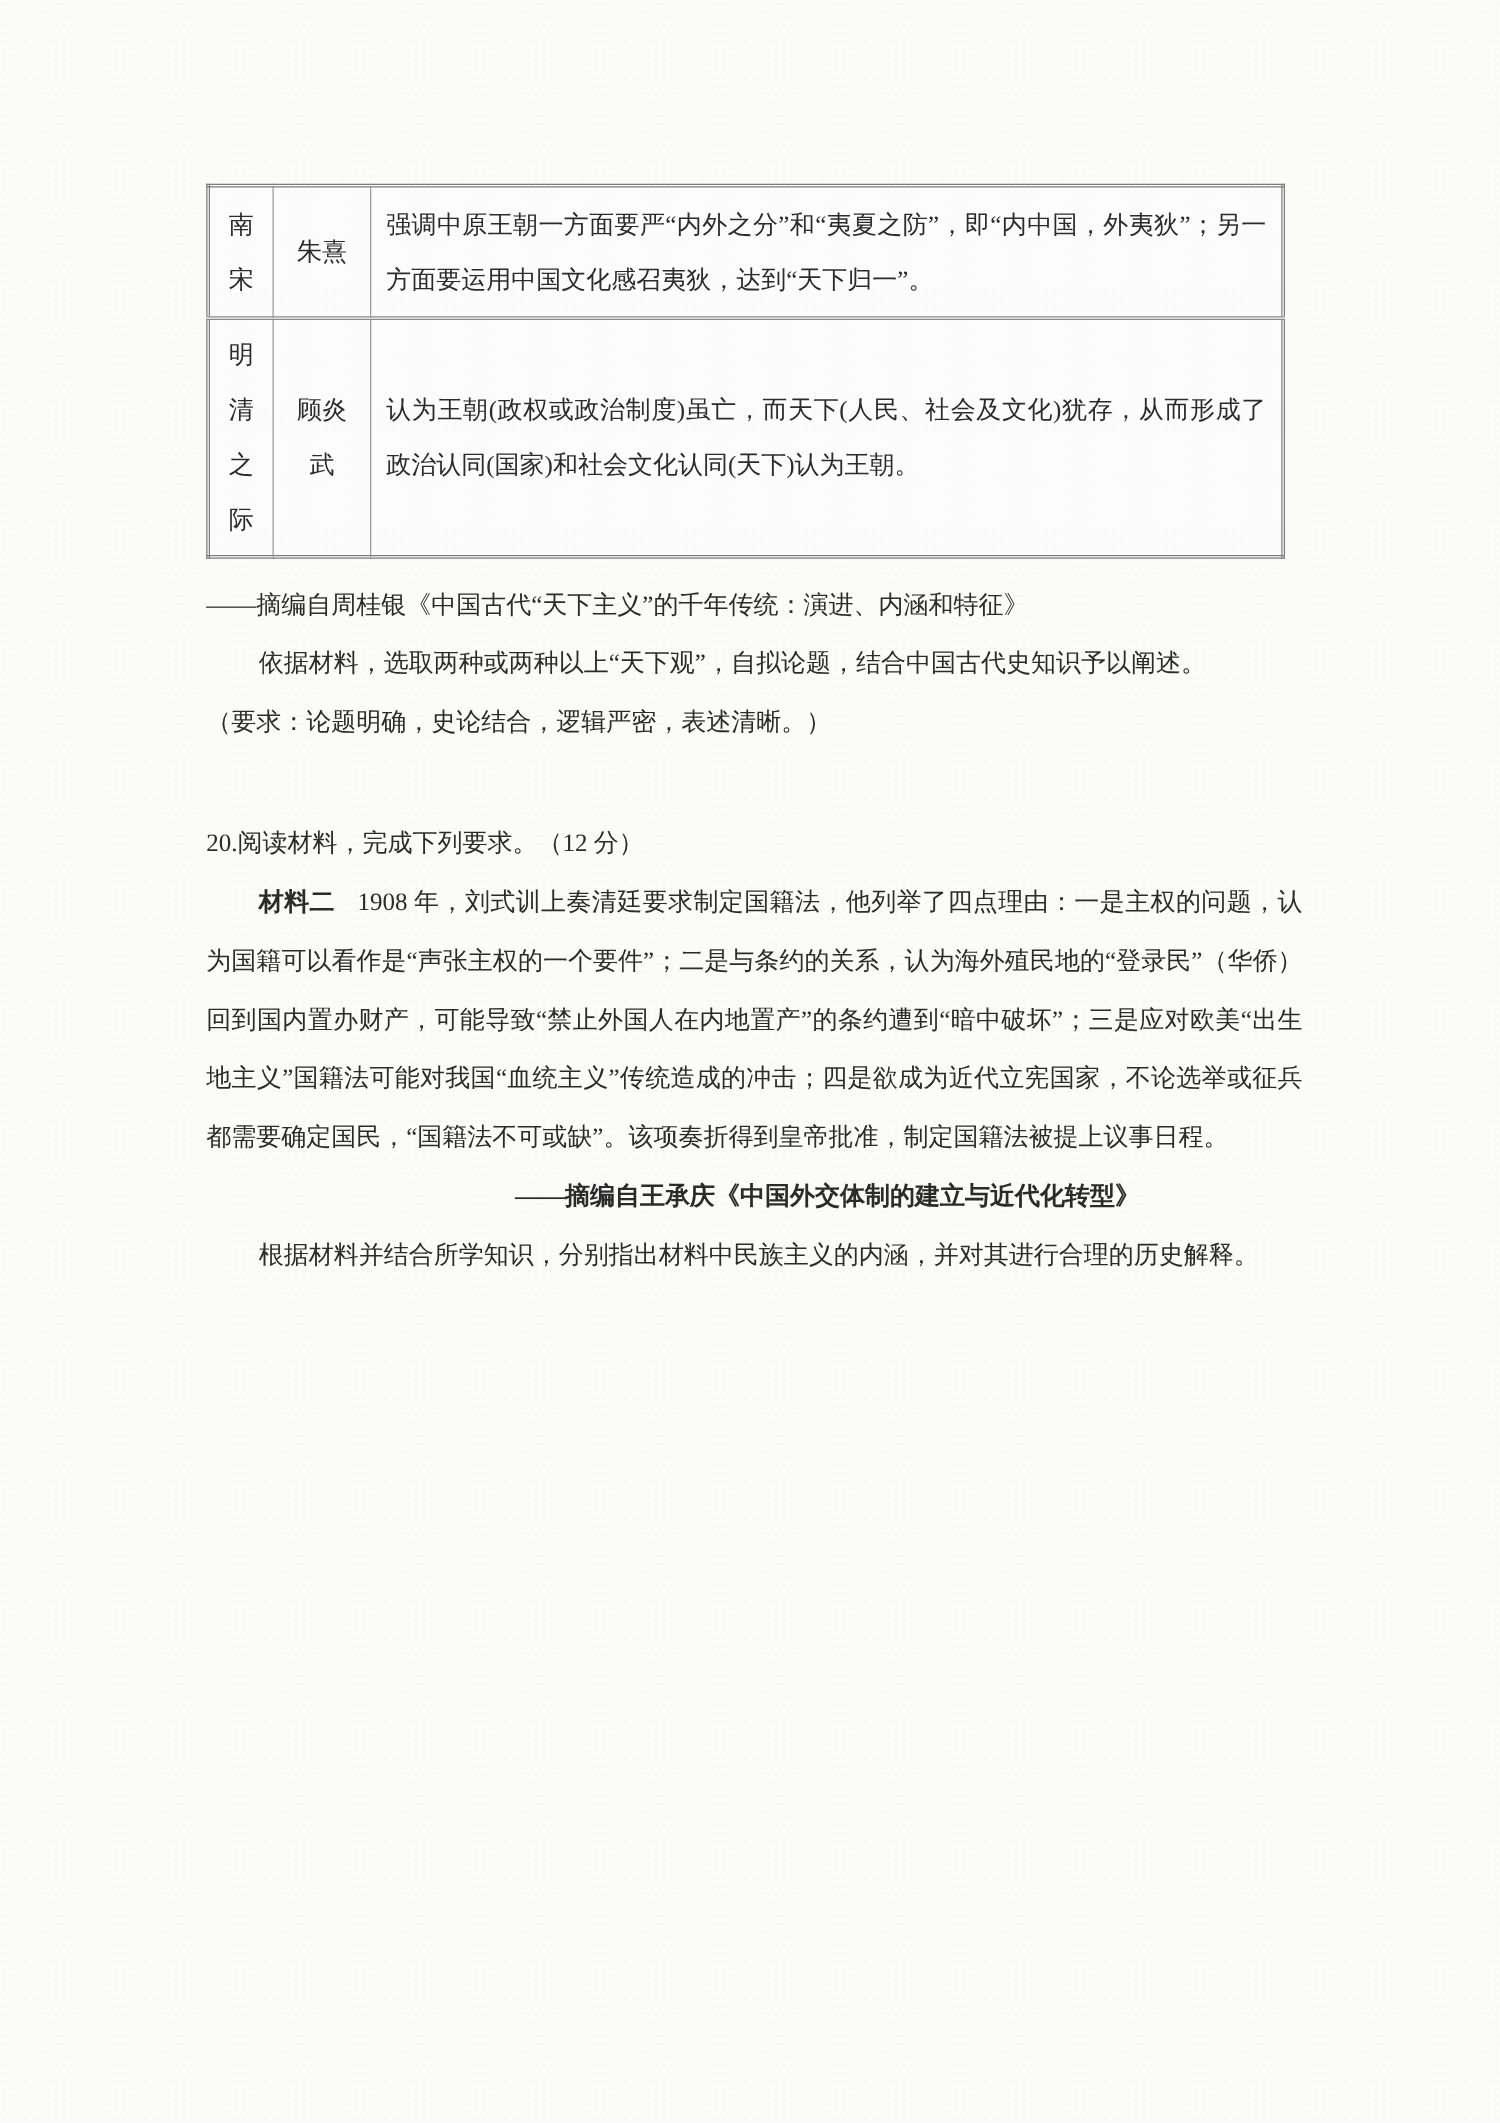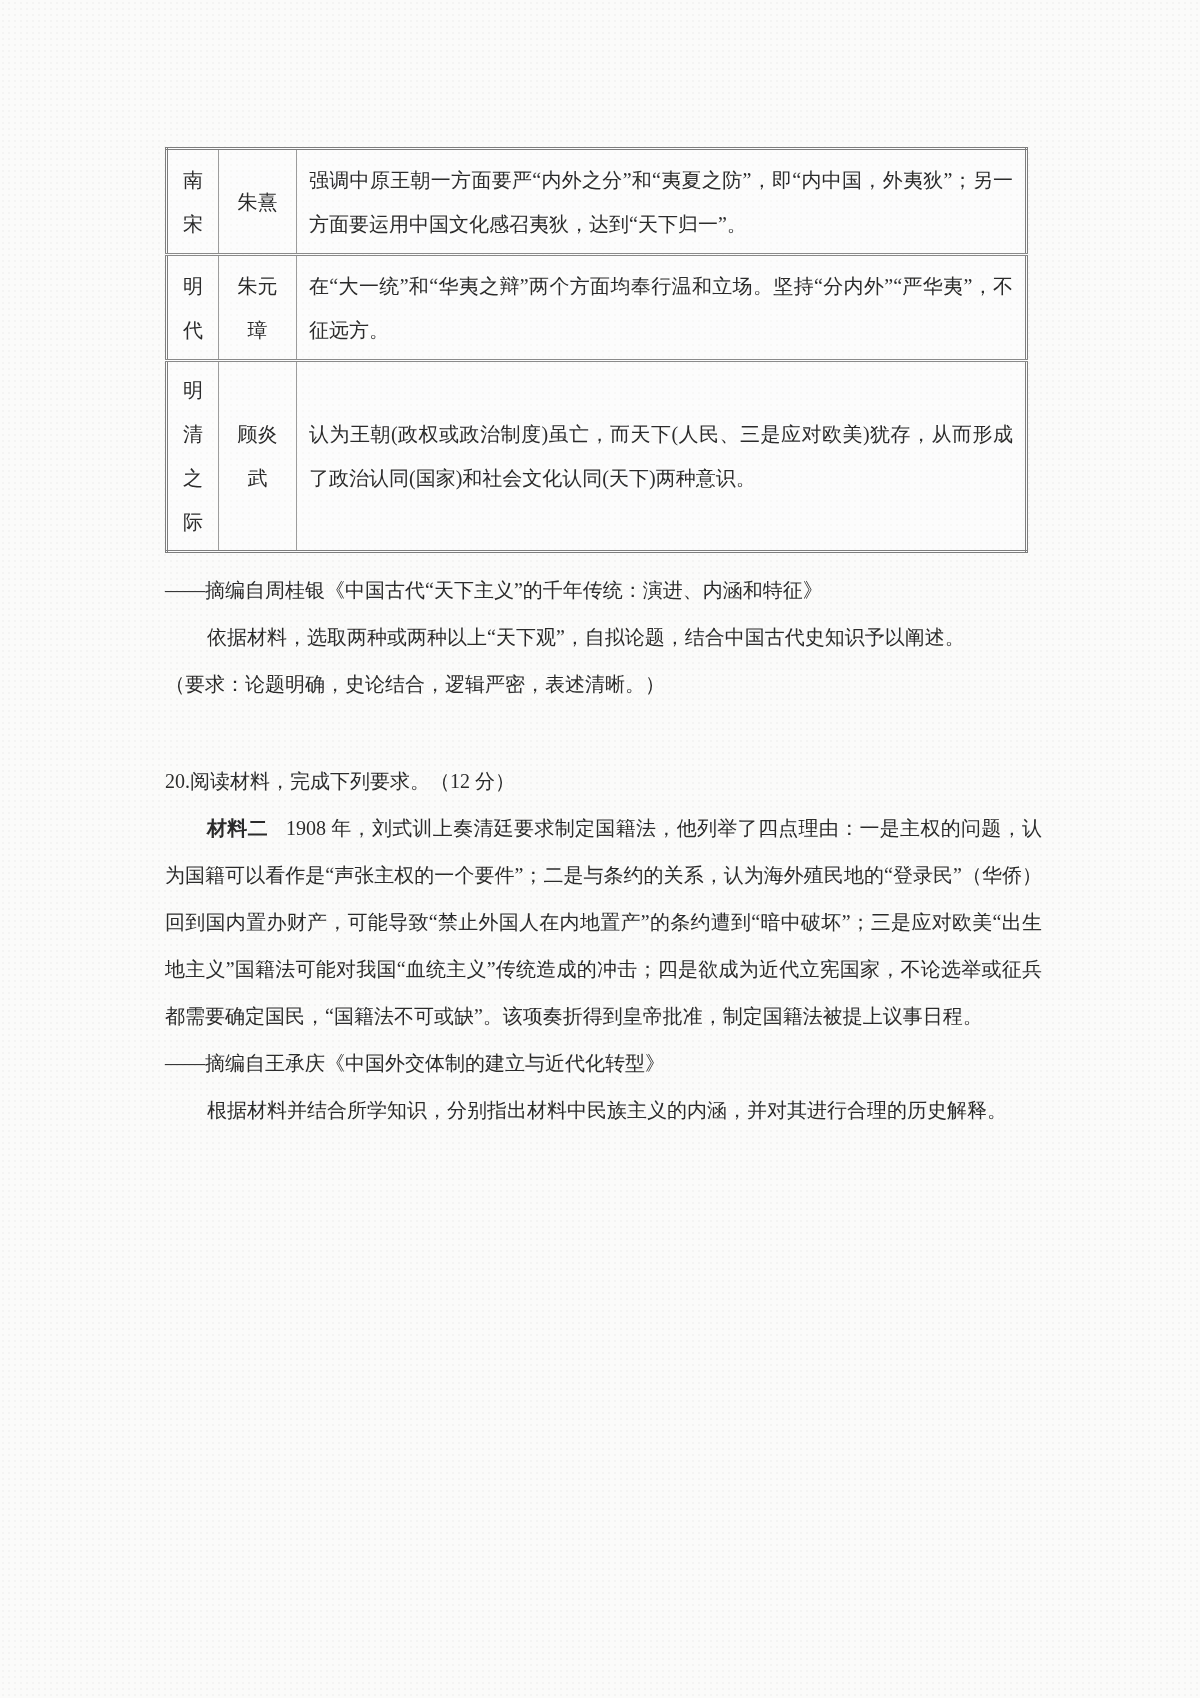--- a/index.html
+++ b/index.html
@@ -59,21 +59,23 @@
   }
   col.period-col { width: 52px; }
   col.person-col { width: 78px; }
   p {
     margin: 0;
   }
   .src-center {
     text-align: left;
   }
   .src-right {
+    text-align: right;
     padding-right: 130px;
+    font-weight: bold;
   }
   .indent {
     text-indent: 42px;
   }
   .just {
     text-align: justify;
     text-align-last: left;
   }
   .stem {
     margin-top: 50px;
@@ -99,28 +101,23 @@
           <col class="person-col">
           <col>
         </colgroup>
         <tbody>
           <tr>
             <td class="c-period">南宋</td>
             <td class="c-person">朱熹</td>
             <td class="c-view">强调中原王朝一方面要严“内外之分”和“夷夏之防”，即“内中国，外夷狄”；另一方面要运用中国文化感召夷狄，达到“天下归一”。</td>
           </tr>
           <tr>
-            <td class="c-period">明代</td>
-            <td class="c-person">朱元璋</td>
-            <td class="c-view">在“大一统”和“华夷之辩”两个方面均奉行温和立场。坚持“分内外”“严华夷”，不征远方。</td>
-          </tr>
-          <tr>
             <td class="c-period">明清之际</td>
             <td class="c-person">顾炎武</td>
-            <td class="c-view">认为王朝(政权或政治制度)虽亡，而天下(人民、三是应对欧美)犹存，从而形成了政治认同(国家)和社会文化认同(天下)两种意识。</td>
+            <td class="c-view">认为王朝(政权或政治制度)虽亡，而天下(人民、社会及文化)犹存，从而形成了政治认同(国家)和社会文化认同(天下)认为王朝。</td>
           </tr>
         </tbody>
       </table>
     </div>
 
     <p class="src-center">——摘编自周桂银《中国古代“天下主义”的千年传统：演进、内涵和特征》</p>
 
     <p class="indent just">依据材料，选取两种或两种以上“天下观”，自拟论题，结合中国古代史知识予以阐述。</p>
     <p>（要求：论题明确，史论结合，逻辑严密，表述清晰。）</p>
 

